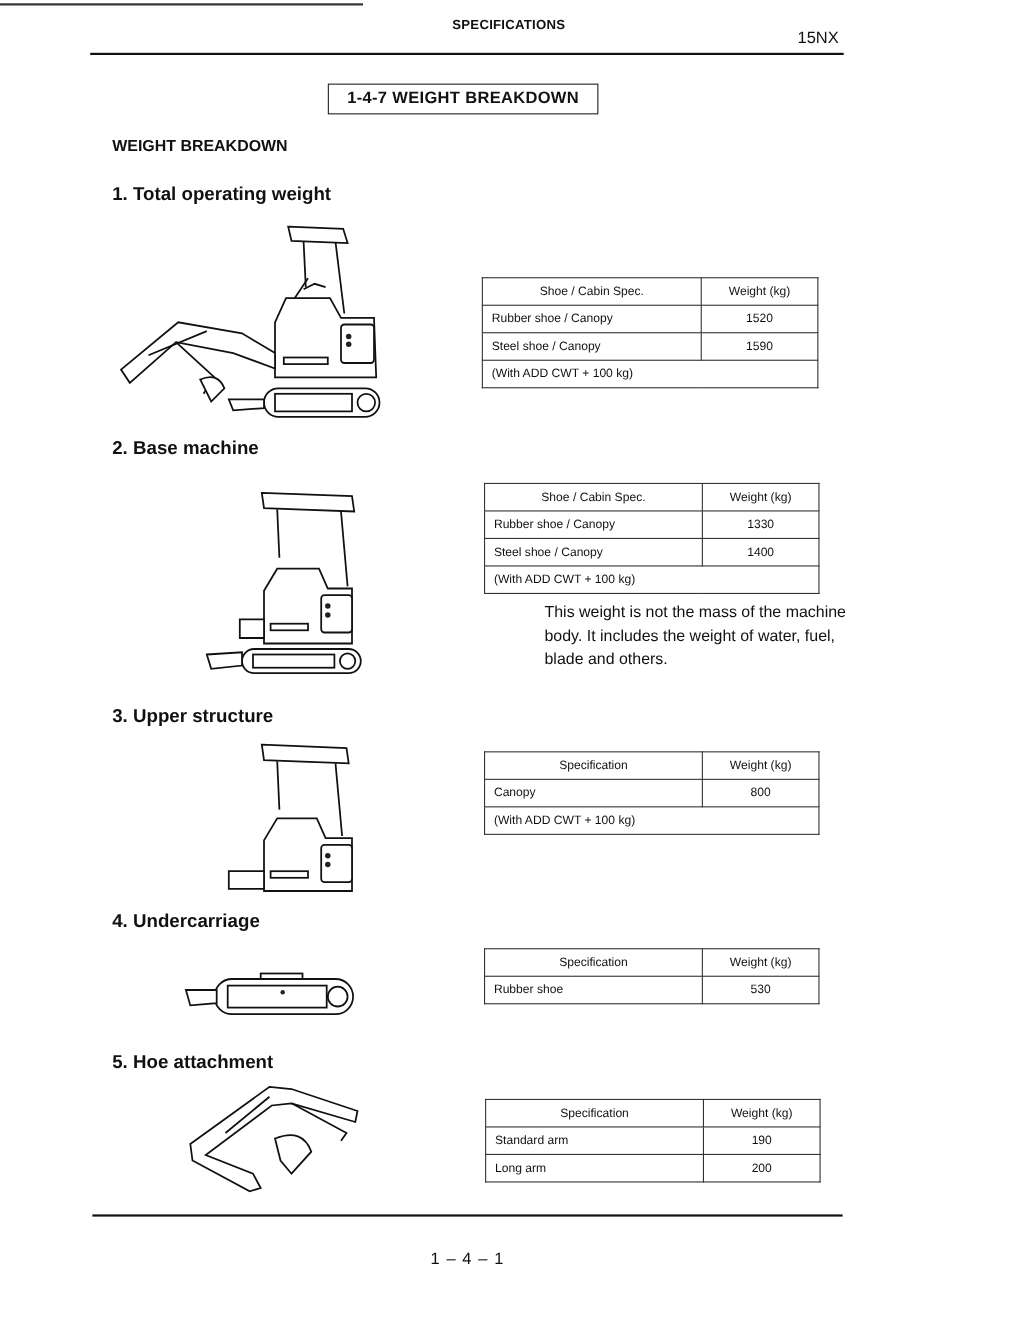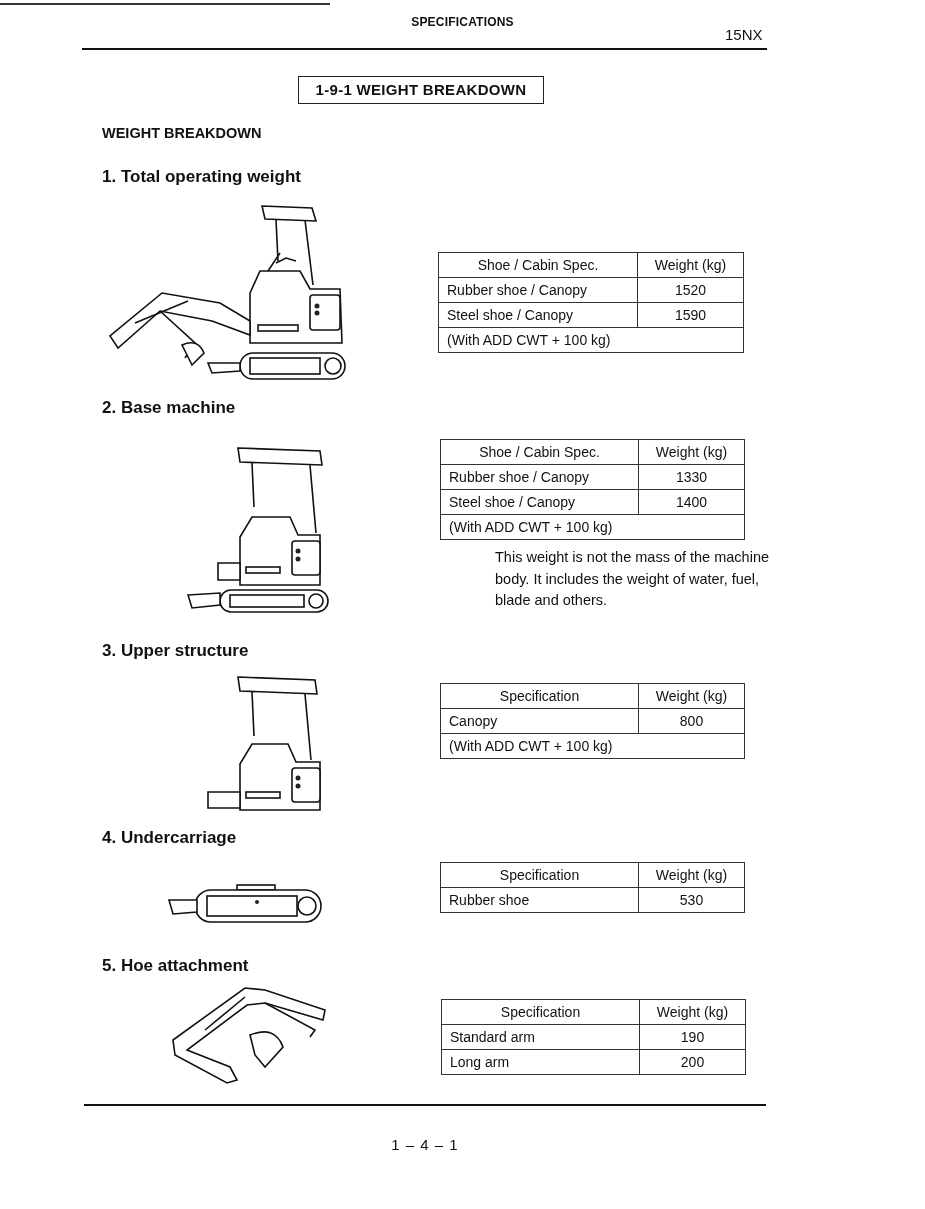--- a/index.html
+++ b/index.html
@@ -7,40 +7,40 @@
          font-family:"Liberation Sans", sans-serif; color:#111; }
   .abs { position:absolute; }
   .topscan { left:0; top:3px; width:330px; height:2px; background:#333; }
   .title { left:0; width:925px; top:15px; text-align:center; font-weight:bold; font-size:12px; letter-spacing:0.2px; }
   .model { left:725px; top:26px; font-size:15px; }
   .rule-top { left:82px; top:48px; width:685px; height:2px; background:#111; }
   .section-box { left:298px; top:76px; width:244px; height:26px; border:1.5px solid #222;
                  font-weight:bold; font-size:15px; line-height:26px; text-align:center; letter-spacing:0.3px; }
   .h-main { left:102px; top:125px; font-weight:bold; font-size:14.5px; }
   .sub { left:102px; font-weight:bold; font-size:17px; }
-  table.spec { position:absolute; border-collapse:collapse; font-size:14px; }
+  table.spec { position:absolute; border-collapse:collapse; font-size:11px; }
   table.spec td { border:1.3px solid #333; height:24px; padding:0 8px; }
   table.spec td.c { text-align:center; }
   table.spec td.w { width:89px; text-align:center; }
   .note { left:447px; top:547px; width:300px; font-size:14.5px; line-height:21.5px;margin-left:48px; }
   .rule-bot { left:84px; top:1104px; width:682px; height:2px; background:#111; }
   .pageno { left:0; width:850px; top:1124px; text-align:center; font-size:15px; letter-spacing:1px;margin-top:12px; }
   svg { position:absolute; overflow:visible; }
   svg * { fill:none; stroke:#111; stroke-width:1.6; }
   svg .f { fill:#fff; }
   svg .d { fill:#222; stroke:none; }
 </style>
 </head>
 <body>
 
 <div class="abs topscan"></div>
 <div class="abs title">SPECIFICATIONS</div>
 <div class="abs model">15NX</div>
 <div class="abs rule-top"></div>
-<div class="abs section-box">1-9-1  WEIGHT BREAKDOWN</div>
+<div class="abs section-box">1-4-7  WEIGHT BREAKDOWN</div>
 
 <div class="abs h-main">WEIGHT BREAKDOWN</div>
 
 <div class="abs sub" style="top:167px">1. Total operating weight</div>
 <svg style="left:100px;top:203px" width="260" height="180" viewBox="0 0 260 180">
   <path class="f" d="M162 3 L212 5 L216 18 L165 16 Z"></path>
   <line x1="205" y1="17" x2="213" y2="82"></line>
     <line x1="176" y1="17" x2="178" y2="58"></line>
   <path class="f" d="M150 90 L160 68 L200 68 L210 86 L240 86 L242 140 L150 140 Z"></path>
   <rect class="f" x="210" y="92" width="30" height="35" rx="3"></rect>

